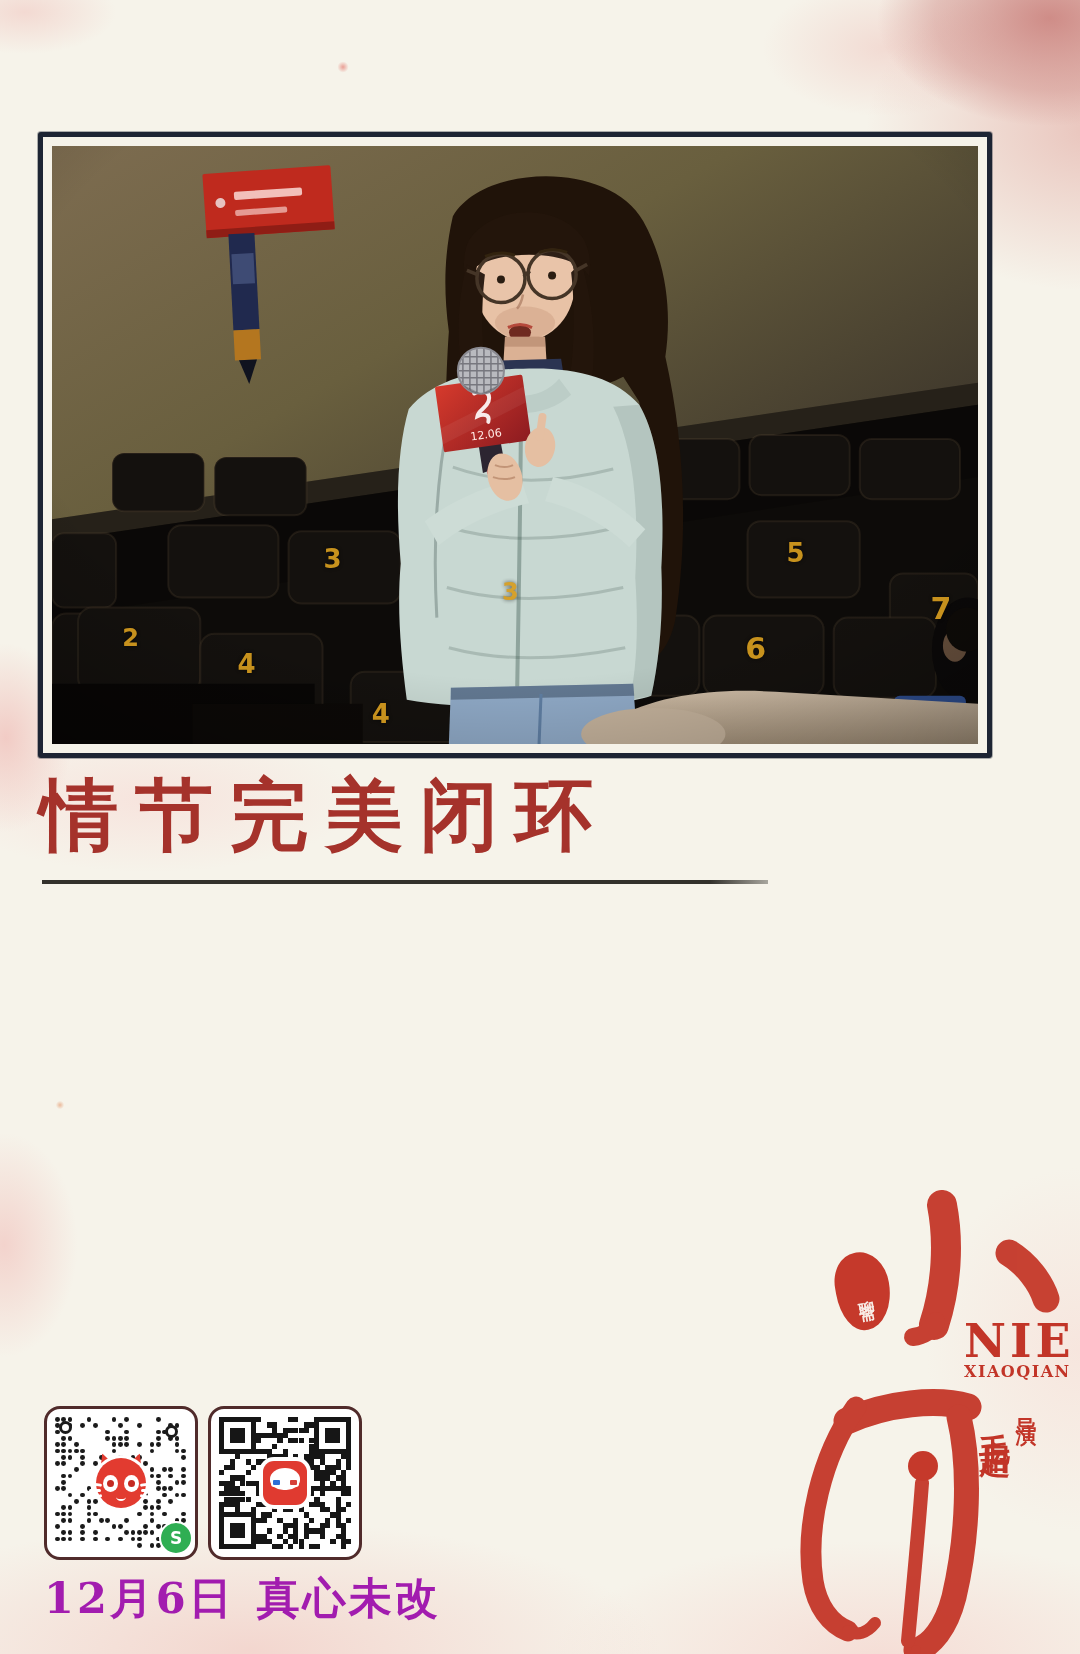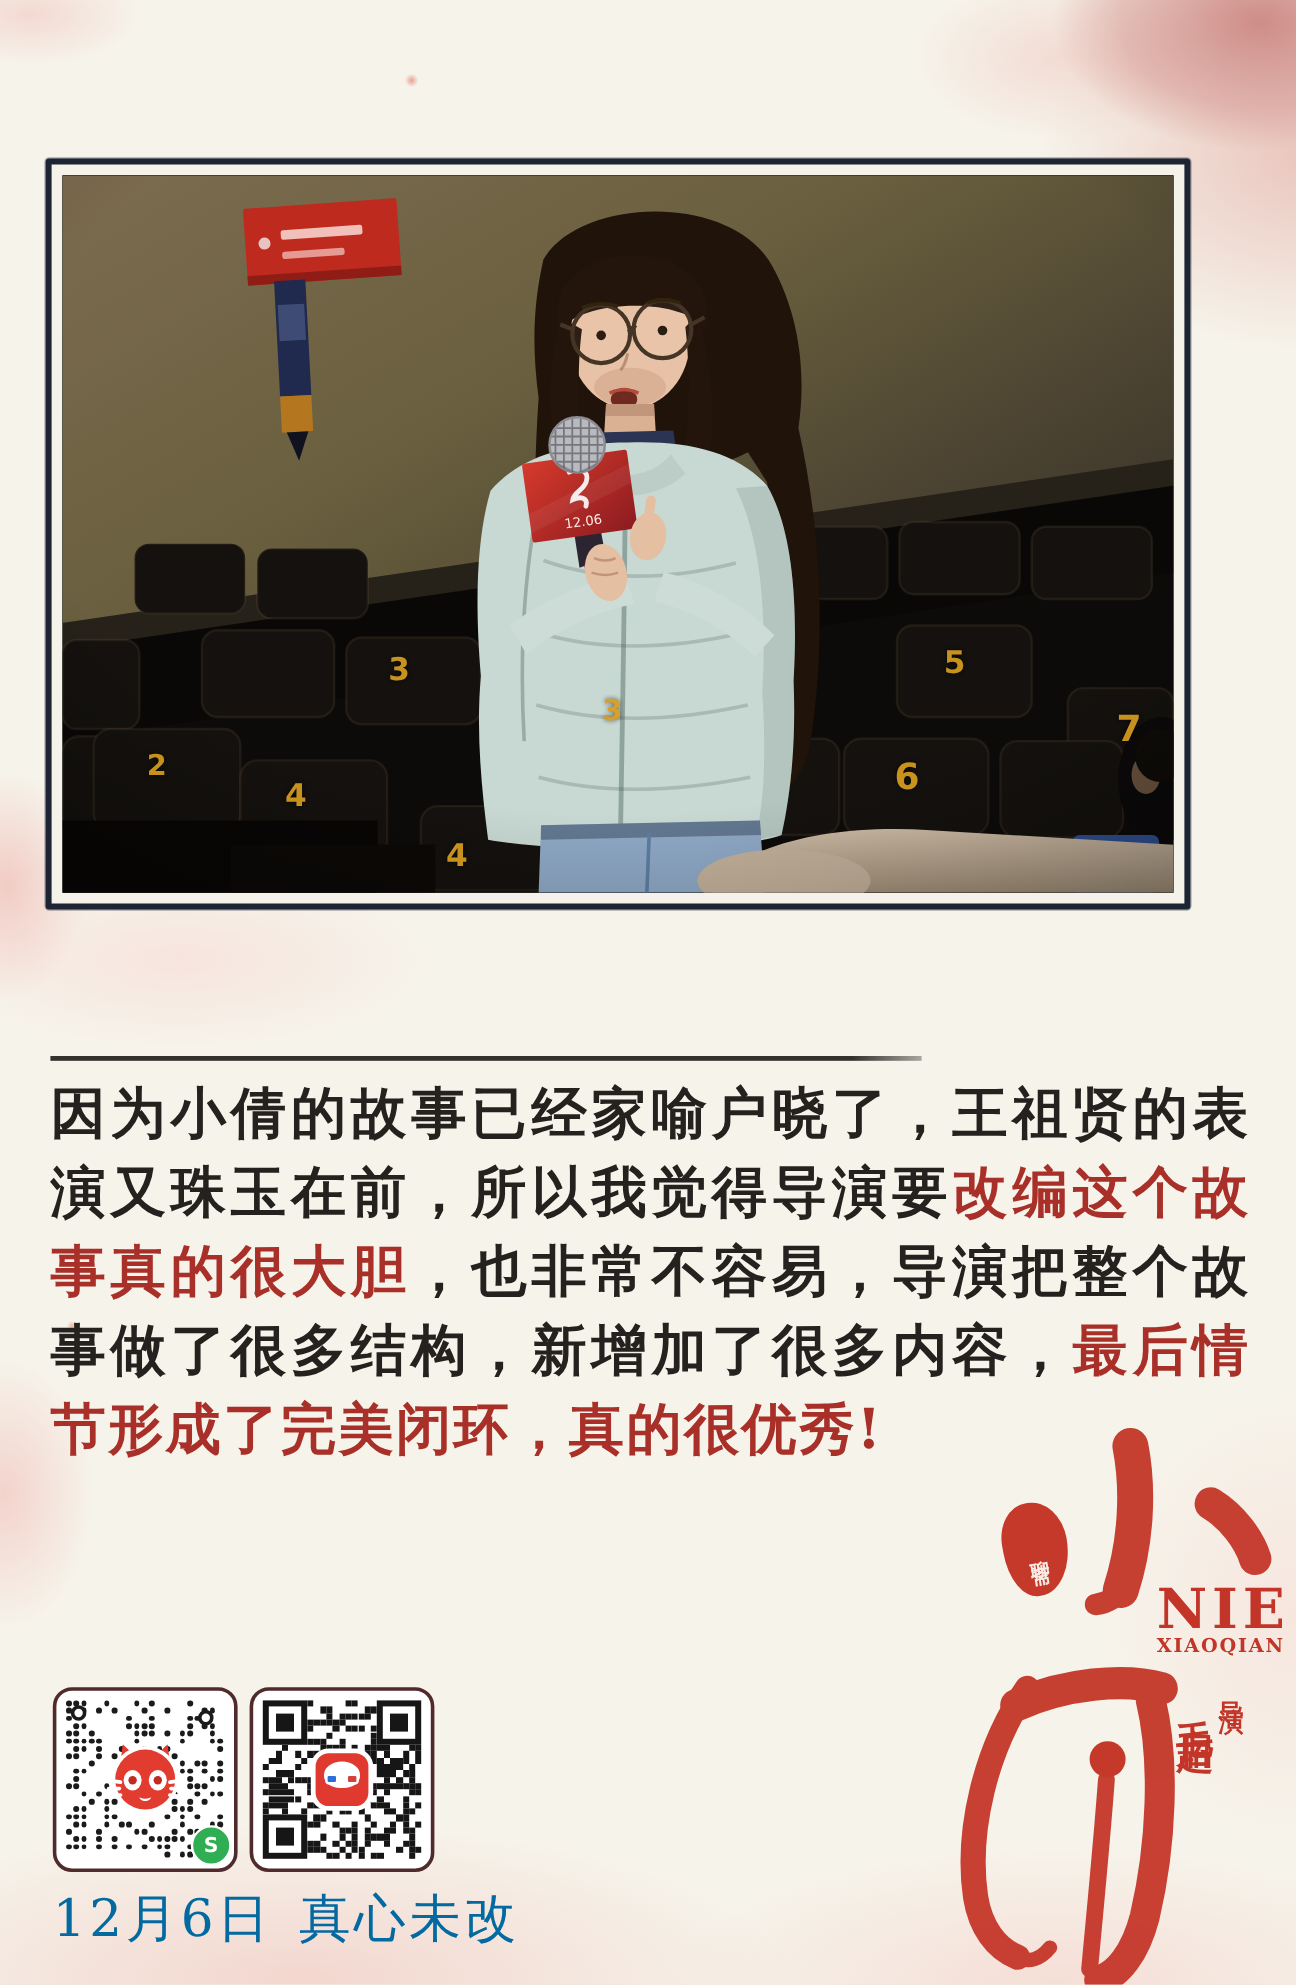--- a/index.html
+++ b/index.html
@@ -104,21 +104,21 @@
     color:#fff;font-family:"DejaVu Sans","Liberation Sans",sans-serif;font-weight:700;font-size:17px;
   }
   
   .tpp-logo{position:absolute;left:50%;top:50%;width:44px;height:44px;transform:translate(-50%,-50%);
     background:#e03a30;border-radius:11px;box-shadow:0 0 0 4px #fff;}
   .tpp-logo .face{position:absolute;left:7px;top:7px;width:30px;height:22px;background:#fff;border-radius:50% 50% 45% 45%;}
   .tpp-logo .lens{position:absolute;top:17px;width:11px;height:9px;border-radius:3px;border:2px solid #fff;box-sizing:border-box;}
   .tpp-logo .lens.l{left:8px;background:#2d6fd8;}
   .tpp-logo .lens.r{right:8px;background:#d6403a;}
   
-  .date-row{position:absolute;left:44px;top:1570px;z-index:2;font-size:43px;font-weight:400;color:#0369a1;letter-spacing:3px;}
+  .date-row{position:absolute;left:44px;top:1570px;z-index:2;font-size:43px;font-weight:700;color:#a21caf;letter-spacing:3px;}
   .date-row .date{margin-right:22px;}
 </style>
 </head>
 <body>
 
 <div class="poster">
 
 
   <div class="photo-frame">
     <div class="photo">
@@ -282,23 +282,23 @@
           <span class="seatnum" style="left: 96%; top: 77.3%; font-size: 30px;">7</span>
           <span class="seatnum" style="left: 8.5%; top: 82.2%; font-size: 24px;">2</span>
           <span class="seatnum" style="left: 49.5%; top: 74.5%; font-size: 24px;">3</span>
           <span class="seatnum" style="left: 21%; top: 86.6%; font-size: 26px;">4</span>
           <span class="seatnum" style="left: 76%; top: 84%; font-size: 30px;">6</span>
           <span class="seatnum" style="left: 35.5%; top: 95%; font-size: 26px;">4</span>
         </div>
     </div>
   </div>
 
+  <div class="headline">情节完美闭环</div>
   <div class="divider"></div>
 
-  <div class="paragraph"><span class="run dark">因为小倩的故事已经家喻户晓了，王祖贤的表演又珠玉在前，所以我觉得导演要</span><span class="run red">改编这个故事真的很大胆</span><span class="run dark">，也非常不容易，导演把整个故事做了很多结构，新增加了很多内容，</span><span class="run red">最后情节形成了完美闭环，真的很优秀!</span></div>
 
   <div class="calli">
     <span class="sr-text">小倩</span>
     <svg viewBox="0 0 345 519">
       <g stroke="#c5392b" fill="none" stroke-linecap="round" stroke-linejoin="round" opacity="0.96">
 
         <path d="M207,70 C214,106 212,150 199,190" stroke-width="30"></path>
         <path d="M201,186 C196,196 188,201 178,202" stroke-width="18"></path>
 
         <path d="M274,118 C292,129 306,148 311,164" stroke-width="27"></path>

